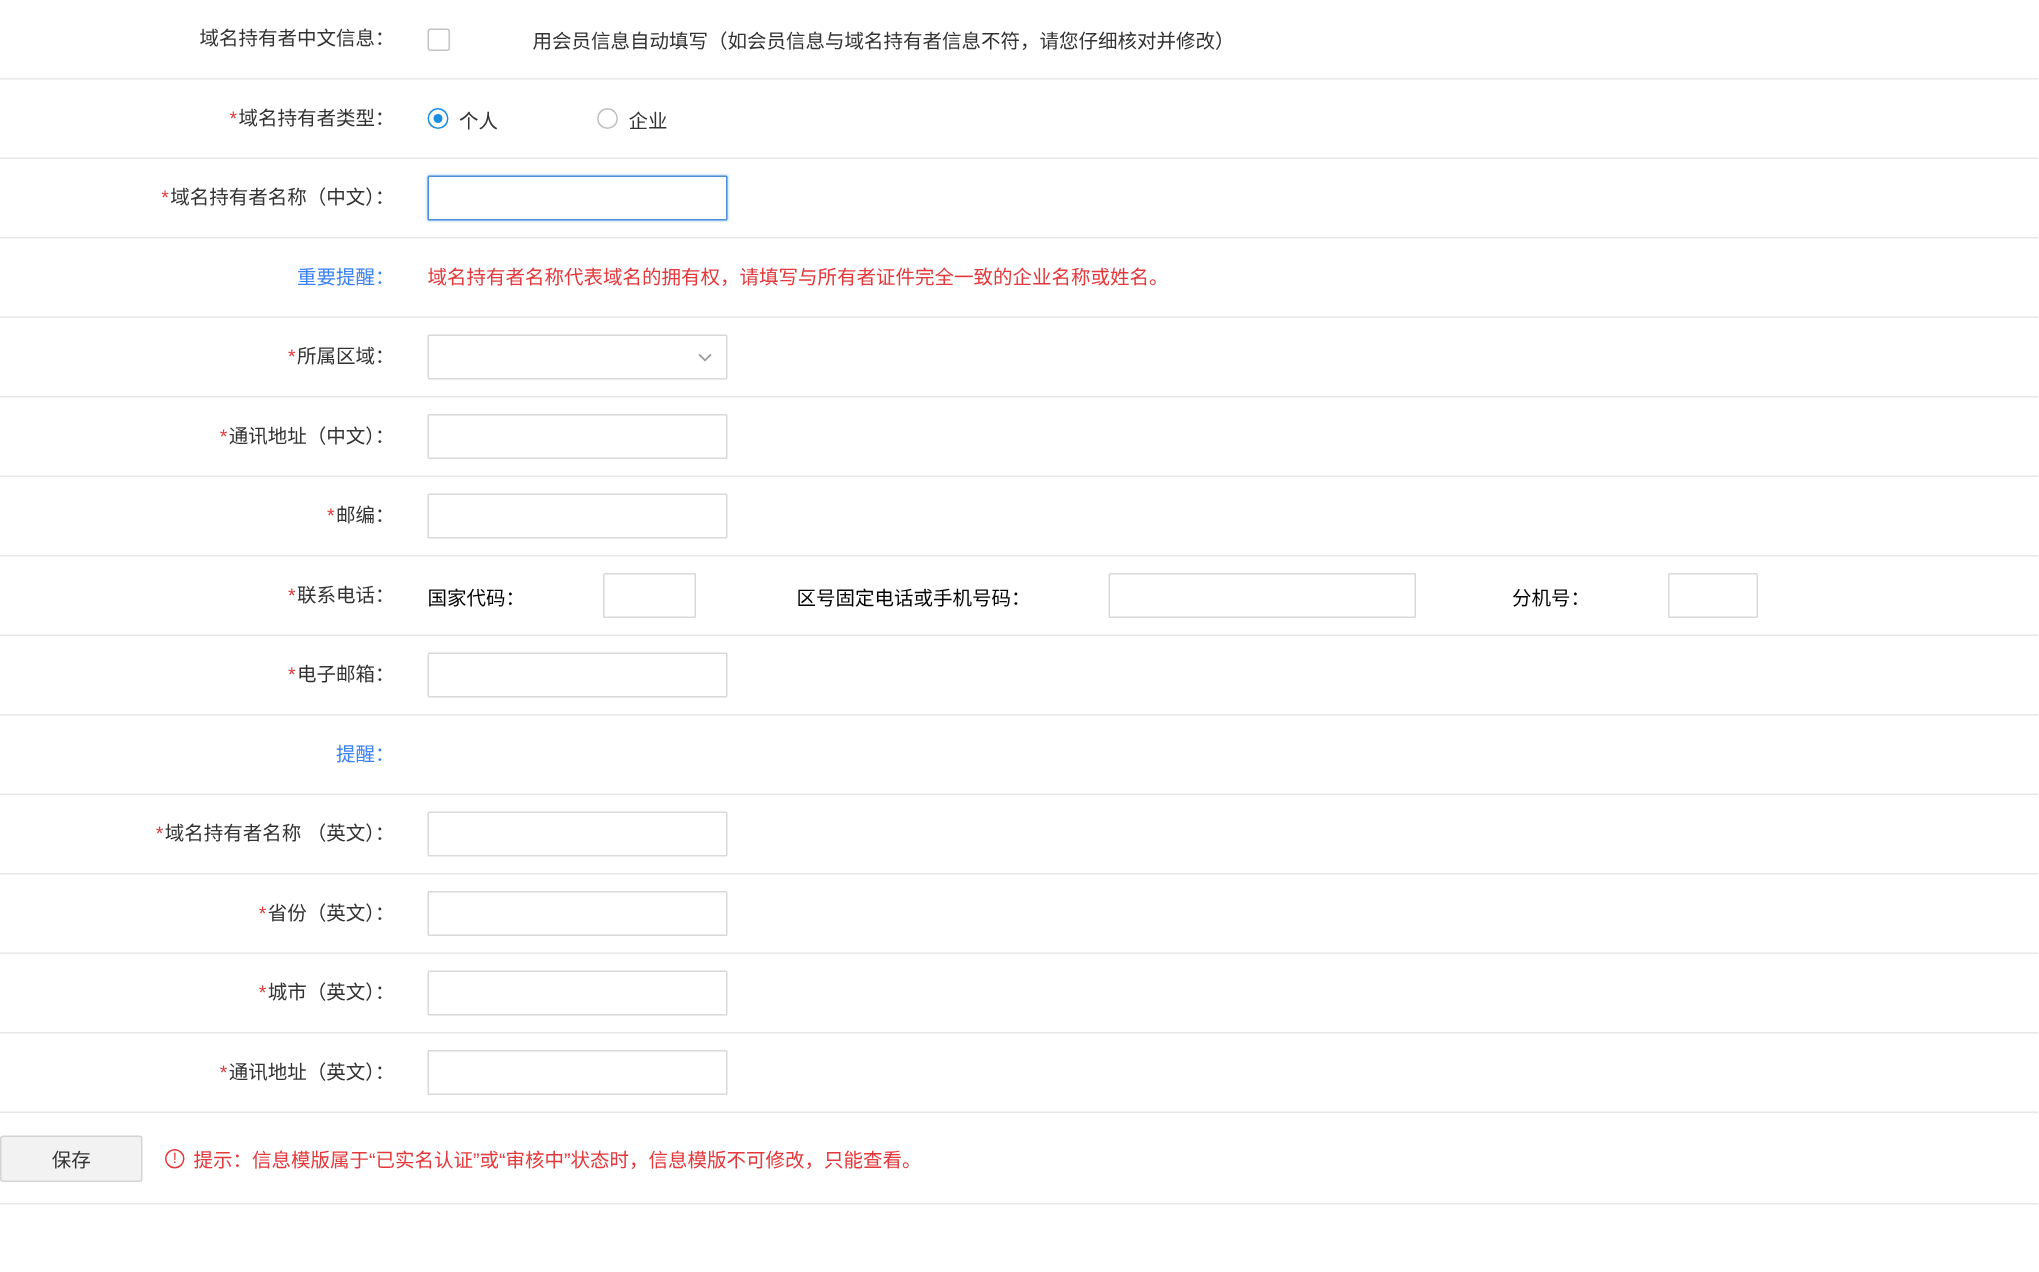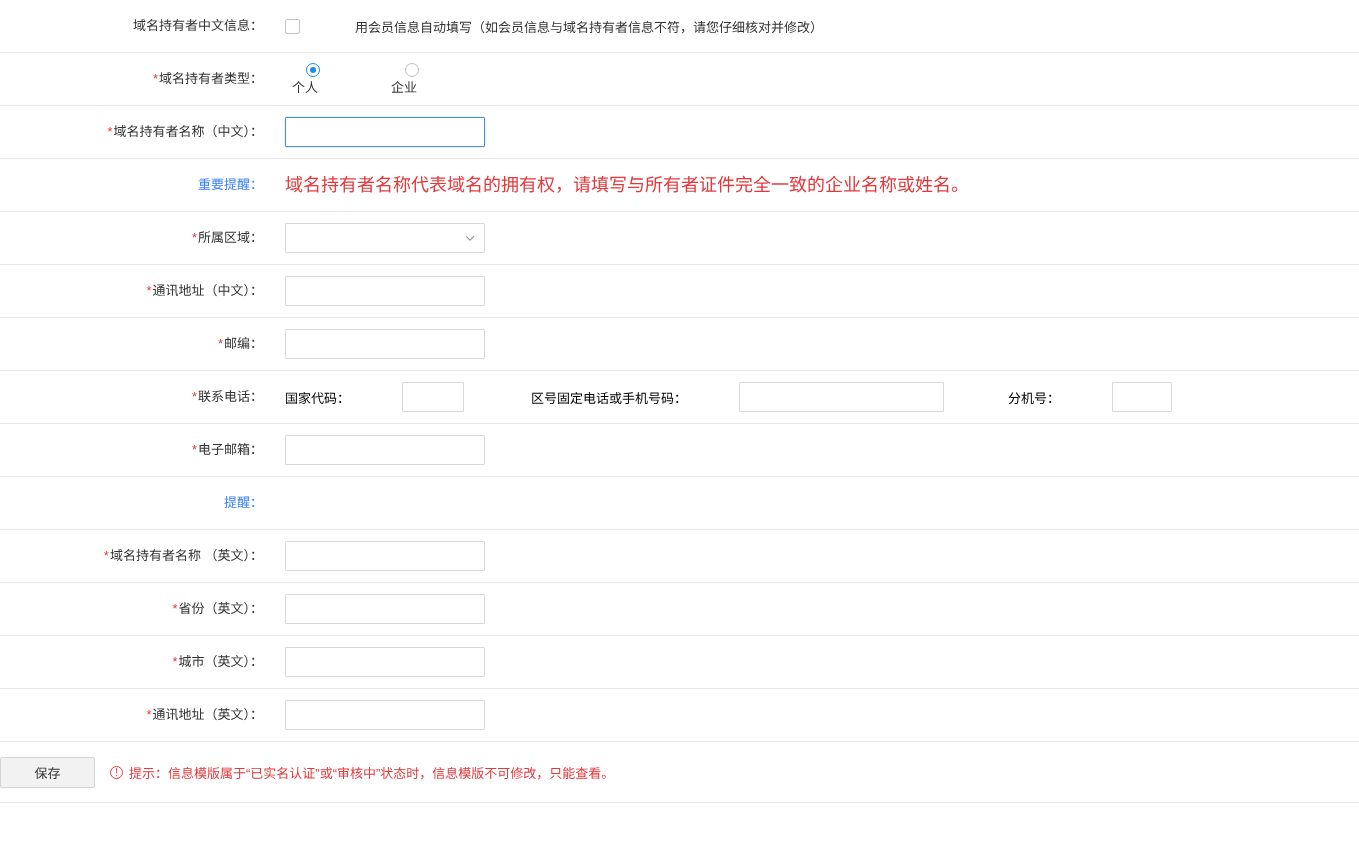--- a/index.html
+++ b/index.html
@@ -91,21 +91,20 @@
     vertical-align: middle;
   }
   .check-label {
     margin-left: 11px;
     font-size: 13px;
     color: #333;
   }
   .radio-wrap {
     display: flex;
     align-items: center;
-    flex-direction: column;
   }
   .radio {
     width: 14px;
     height: 14px;
     border: 1px solid #c0c0c0;
     border-radius: 50%;
     background: #fff;
     display: inline-block;
     box-sizing: border-box;
     position: relative;
@@ -124,21 +123,21 @@
     background: #1a8fe0;
   }
   .radio-text {
     margin-left: 7px;
     margin-right: 22px;
     font-size: 13px;
     color: #333;
   }
   .note-line {
     color: #e4393c;
-    font-size: 18px;
+    font-size: 13px;
     line-height: 28px;
   }
   .note-block {
     padding: 9px 0;
   }
   .tip-text {
     color: #e4393c;
     font-size: 13px;
     line-height: 20px;
     padding-right: 18px;

